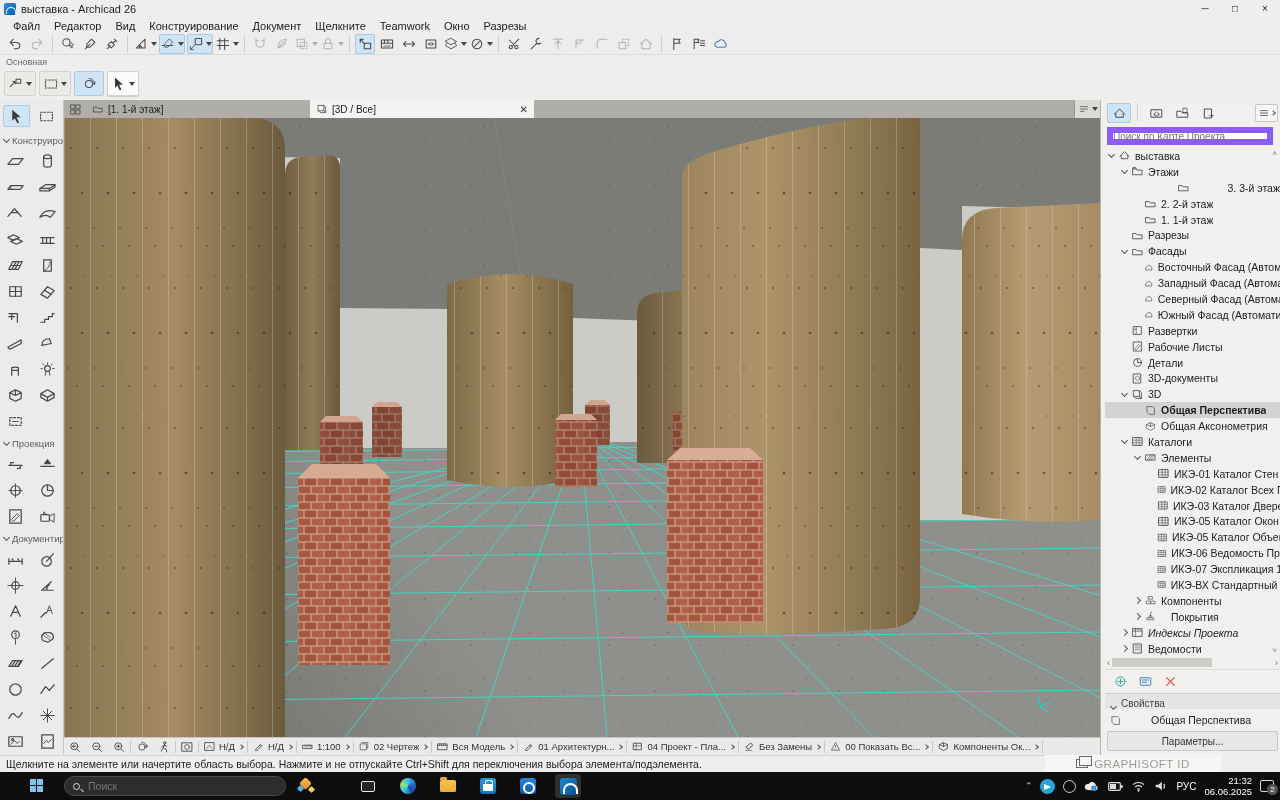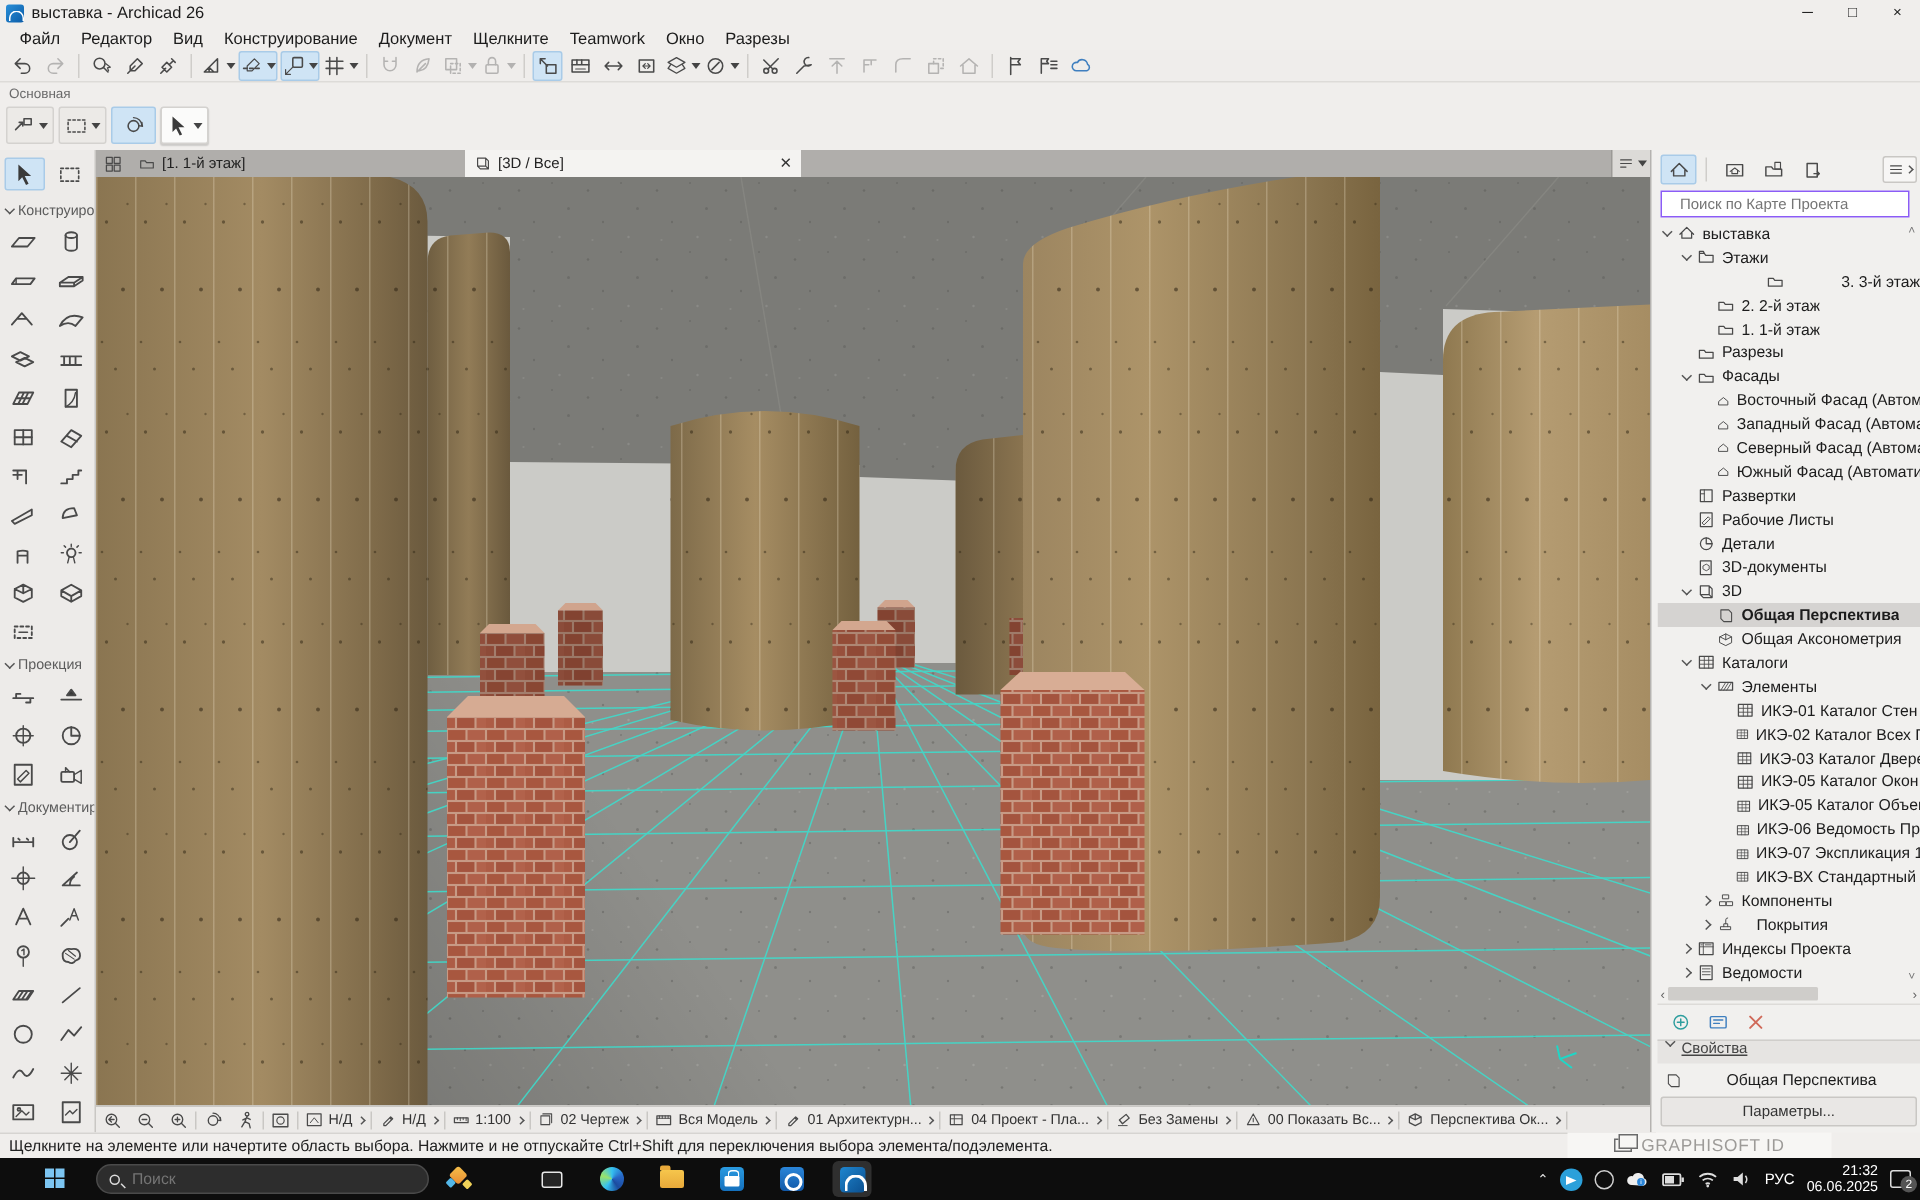--- a/index.html
+++ b/index.html
@@ -50,31 +50,31 @@
   .qitem{display:flex;align-items:center;gap:3px;padding:0 4px;height:100%;white-space:nowrap;}
   .qsep{width:1px;height:12px;background:#c9c7c4;}
   .qchev{width:4px;height:4px;border-right:1.2px solid #555;border-bottom:1.2px solid #555;transform:rotate(-45deg);margin-left:1px;flex:none;}
   
   .navigator{left:1100px;top:100px;width:180px;height:655px;background:#f1f0ee;border-left:1px solid #b5b3b0;padding-left:4px;}
   .nav-icons{display:flex;align-items:center;height:26px;gap:2px;padding:0 2px;}
   .nico{width:24px;height:20px;display:flex;align-items:center;justify-content:center;border-radius:2px;}
   .nico.active{background:#cfe4f5;border:1px solid #a9cbe8;}
   .nav-menu{margin-left:auto;display:flex;align-items:center;border:1px solid #c9c7c4;border-radius:2px;height:18px;padding:0 2px;background:#f7f6f5;}
   .nav-search{margin:1px 4px 3px 2px;}
-  .nav-search input{width:166px;height:18px;border:1px solid #8b5cf6;background:#fff;font-size:10px;padding:0 12px;color:#333;outline:none;}
+  .nav-search input{width:166px;height:18px;border:6px solid #8b5cf6;background:#fff;font-size:10px;padding:0 0;color:#333;outline:none;}
   .tree{height:508px;overflow:hidden;position:relative;font-size:10.5px;}
   .trow{display:flex;align-items:center;height:15.9px;white-space:nowrap;}
   .trow.selected{background:#d5d3d1;font-weight:bold;}
   .trow .lbl{overflow:hidden;text-overflow:clip;}
   .vsb{position:absolute;right:0;top:0;width:11px;height:508px;}
   .vsb .ar{position:absolute;left:0;width:11px;height:11px;color:#777;font-size:8px;text-align:center;line-height:11px;}
   .hscroll{height:13px;display:flex;align-items:center;color:#666;font-size:9px;padding:0 2px;gap:2px;}
   .hthumb{width:100px;height:9px;background:#cfcdca;border-radius:1px;}
   .nav-actions{height:24px;display:flex;align-items:center;gap:10px;padding-left:8px;border-top:1px solid #dddbd8;}
-  .props-head{height:16px;background:#e6e4e2;display:flex;align-items:flex-start;gap:5px;padding-left:6px;color:#444;font-size:10px;border-top:1px solid #d0cecb;text-decoration:underline;}
+  .props-head{height:16px;background:#e6e4e2;display:flex;align-items:flex-end;gap:5px;padding-left:6px;color:#444;font-size:10px;border-top:1px solid #d0cecb;}
   .props-row{height:22px;display:flex;align-items:center;font-size:10.5px;}
   .props-row .nm{flex:1;text-align:center;}
   .props-btn{height:20px;margin:0 2px;background:#e9e7e5;border:1px solid #c9c7c4;border-radius:2px;display:flex;align-items:center;justify-content:center;font-size:10px;color:#333;}
   
   .statusrow{left:0;top:755px;width:1104px;height:17px;background:#f0eeec;border-top:1px solid #d6d4d1;display:flex;align-items:center;padding-left:6px;font-size:10.5px;color:#222;white-space:nowrap;overflow:hidden;}
   .gsid{left:1045px;top:755px;width:176px;height:17px;background:#f7f6f4;display:flex;align-items:center;justify-content:center;gap:6px;color:#9d9b98;font-size:11.5px;letter-spacing:.5px;}
   .gsicon{width:12px;height:9px;border:1.4px solid #6b6b6b;position:relative;}
   .gsicon::after{content:"";position:absolute;left:2px;top:-4px;width:11px;height:8px;border:1.4px solid #6b6b6b;background:#f7f6f4;}
   
   .taskbar{left:0;top:772px;width:1280px;height:28px;background:#0d0d0d;display:flex;align-items:center;color:#eee;}
@@ -936,21 +936,21 @@
             <path d="M4 15 L10 4 L16 15 Z M10 8.5 V12" stroke-width="1.1"></path>
           </svg>
           <span>00 Показать Вс...</span>
           <span class="qchev"></span>
         </span>
         <span class="qsep"></span>
         <span class="qitem">
           <svg class="ic" viewBox="0 0 20 20" width="13" height="13" fill="none" stroke="#4a4a4a" stroke-width="1.3" stroke-linecap="round" stroke-linejoin="round">
             <path d="M4 7 L10 4 L16 7 V13 L10 16 L4 13 Z M10 4 V10 M4 7 L10 10 L16 7"></path>
           </svg>
-          <span>Перспектива Ок...</span>
+          <span>Компоненты Ок...</span>
           <span class="qchev"></span>
         </span>
         <span class="qsep"></span>
       </div>
   </div>
 
   <div class="abs navigator">
     <div class="nav-icons" id="navicons">
         <span class="nico active">
           <svg class="ic" viewBox="0 0 20 20" width="15" height="15" fill="none" stroke="#4a4a4a" stroke-width="1.3" stroke-linecap="round" stroke-linejoin="round">
@@ -1204,21 +1204,21 @@
           </svg>
           <span class="lbl" style="margin-left:4px">Компоненты</span>
         </div>
         <div class="trow" style="padding-left: 30px;">
           <span class="chev closed" style="margin-right:4px"></span>
           <svg class="ic" viewBox="0 0 20 20" width="13" height="13" fill="none" stroke="#4a4a4a" stroke-width="1.3" stroke-linecap="round" stroke-linejoin="round">
             <path d="M5 12 h10 v3 H5 Z M8 12 V9 h4 v3 M10 9 V5 a2 2 0 0 1 2 -2" stroke-width="1"></path>
           </svg>
           <span class="lbl" style="margin-left:14px">Покрытия</span>
         </div>
-        <div class="trow" style="padding-left: 17px;">
+        <div class="trow" style="padding-left: 17px; font-style: italic;">
           <span class="chev closed" style="margin-right:4px"></span>
           <svg class="ic" viewBox="0 0 20 20" width="13" height="13" fill="none" stroke="#4a4a4a" stroke-width="1.3" stroke-linecap="round" stroke-linejoin="round">
             <rect x="3" y="4" width="14" height="12"></rect>
             <path d="M3 8 H17 M7 4 V16 M4.5 6 h1.5 M9 6 h6" stroke-width="0.9"></path>
           </svg>
           <span class="lbl" style="margin-left:4px">Индексы Проекта</span>
         </div>
         <div class="trow" style="padding-left: 17px;">
           <span class="chev closed" style="margin-right:4px"></span>
           <svg class="ic" viewBox="0 0 20 20" width="13" height="13" fill="none" stroke="#4a4a4a" stroke-width="1.3" stroke-linecap="round" stroke-linejoin="round">

